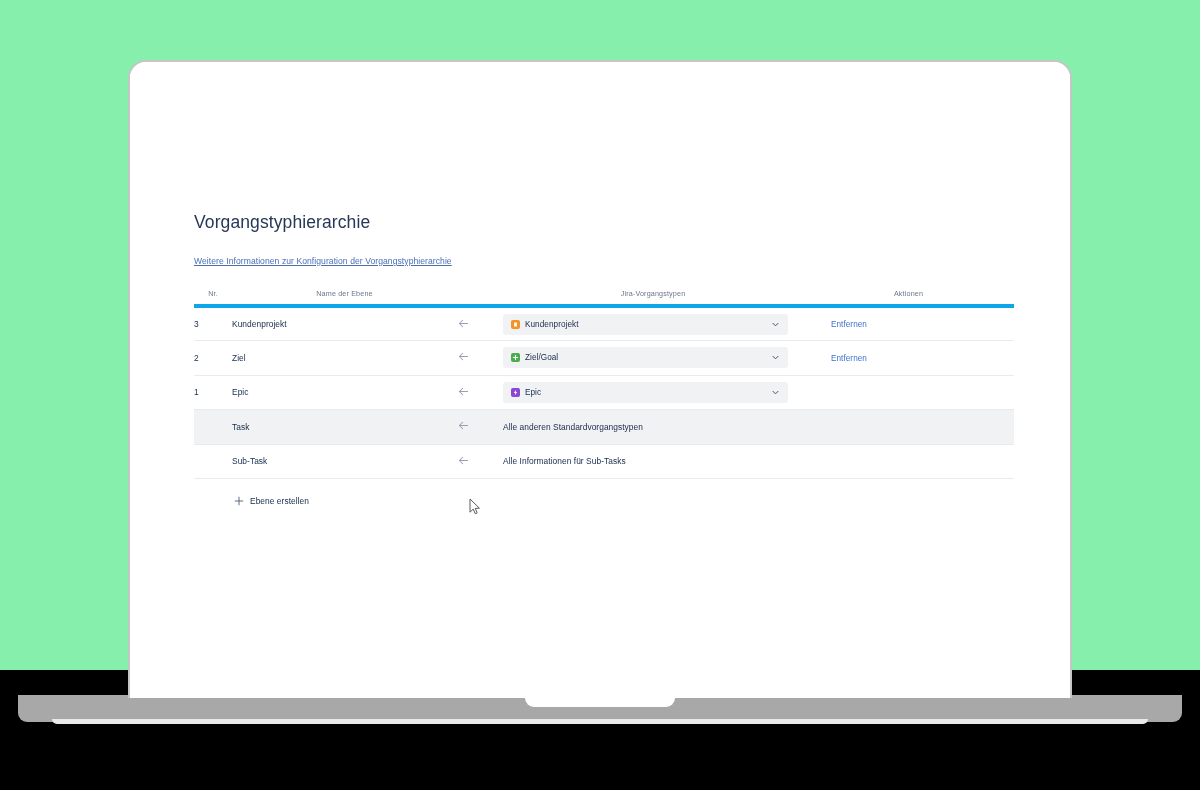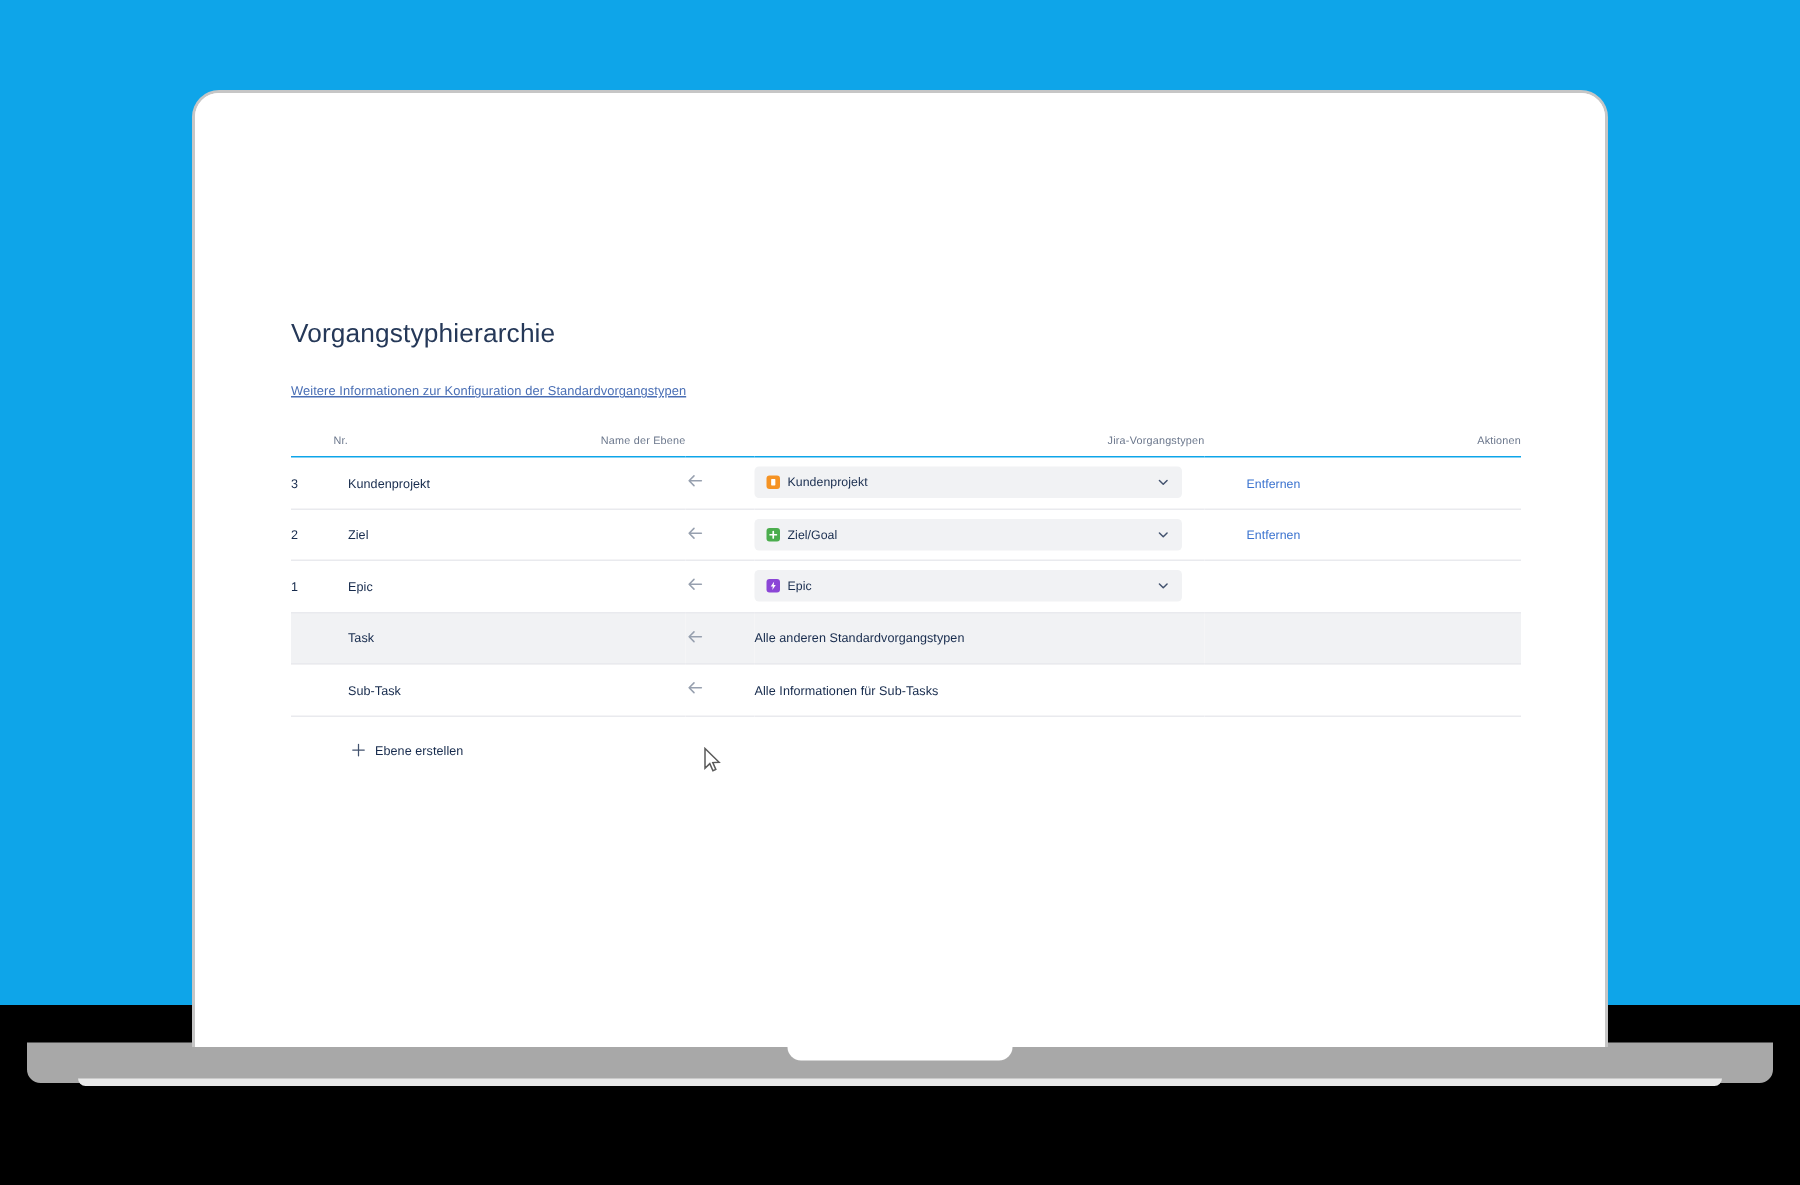--- a/index.html
+++ b/index.html
@@ -14,21 +14,21 @@
   body {
     font-family: "Liberation Sans", sans-serif;
     -webkit-font-smoothing: antialiased;
   }
 
   
   #stage {
     position: relative;
     width: 1200px;
     height: 670px;
-    background: #0ea5e9;
+    background: #86efac;
   }
 
   .laptop-lid {
     position: absolute;
     left: 128px;
     top: 60px;
     width: 944px;
     height: 638px;
     background: #ffffff;
     border-radius: 18px 18px 0 0;
@@ -111,26 +111,26 @@
 
   
   .hierarchy-table {
     width: 820px;
     margin-top: 21px;
     border-collapse: collapse;
     table-layout: fixed;
   }
 
   .hierarchy-table thead th {
-    text-align: right;
+    text-align: center;
     font-size: 7.2px;
     font-weight: 400;
     color: #6b778c;
     padding: 0 0 6px 0;
-    border-bottom: 1px solid #0ea5e9;
+    border-bottom: 4px solid #0ea5e9;
     letter-spacing: 0.15px;
   }
 
   .col-no     { width: 38px; }
   .col-name   { width: 225px; }
   .col-arrow  { width: 46px; }
   .col-types  { width: 300px; }
   .col-act    { width: 211px; }
 
   .hierarchy-table tbody tr {
@@ -259,21 +259,21 @@
   <div class="laptop-notch"></div>
 
   <div class="laptop-lid">
     <div class="screen">
 
       <div class="page">
 
         <h1 class="page-title">Vorgangstyphierarchie</h1>
 
 
-        <a class="page-link">Weitere Informationen zur Konfiguration der Standardvorgangstypen</a>
+        <a class="page-link">Weitere Informationen zur Konfiguration der Vorgangstyphierarchie</a>
 
         <table class="hierarchy-table">
           <colgroup>
             <col class="col-no">
             <col class="col-name">
             <col class="col-arrow">
             <col class="col-types">
             <col class="col-act">
           </colgroup>
           <thead>

